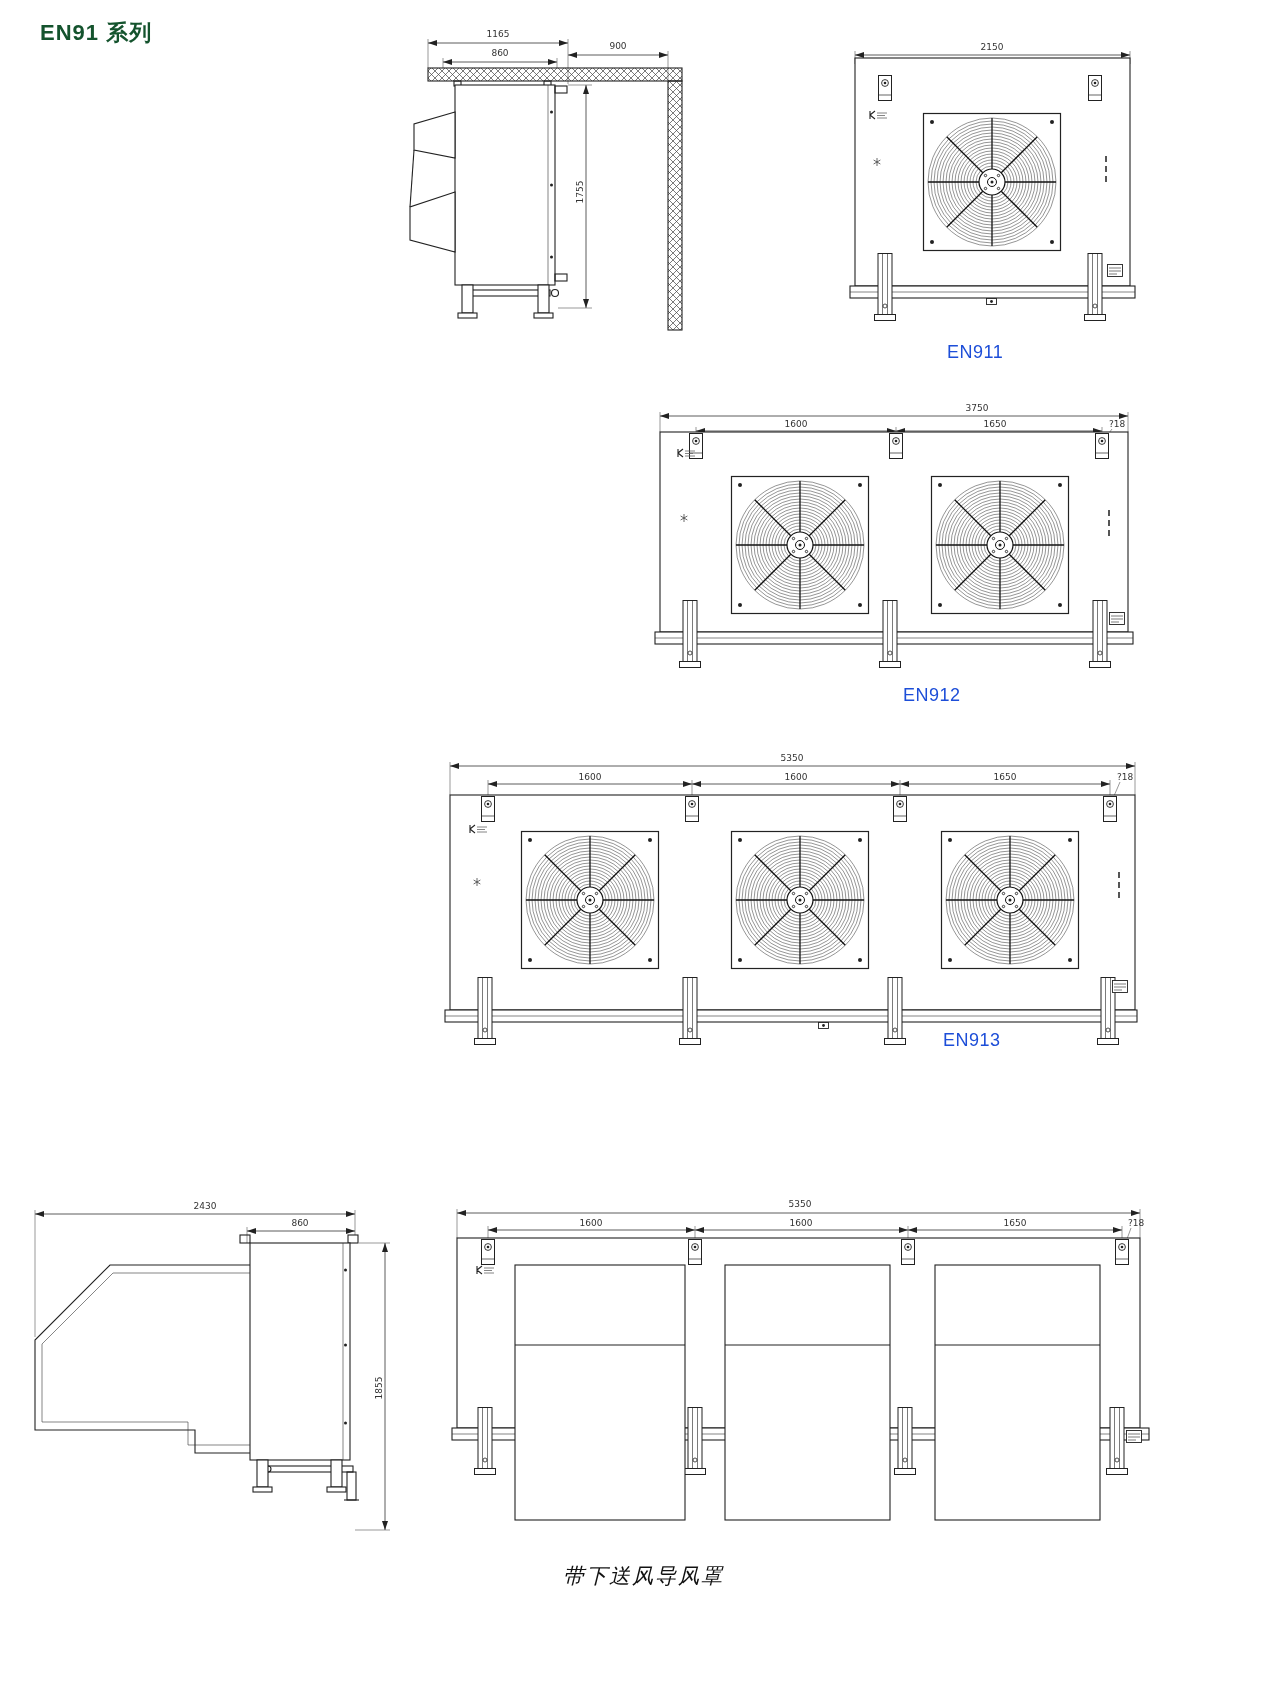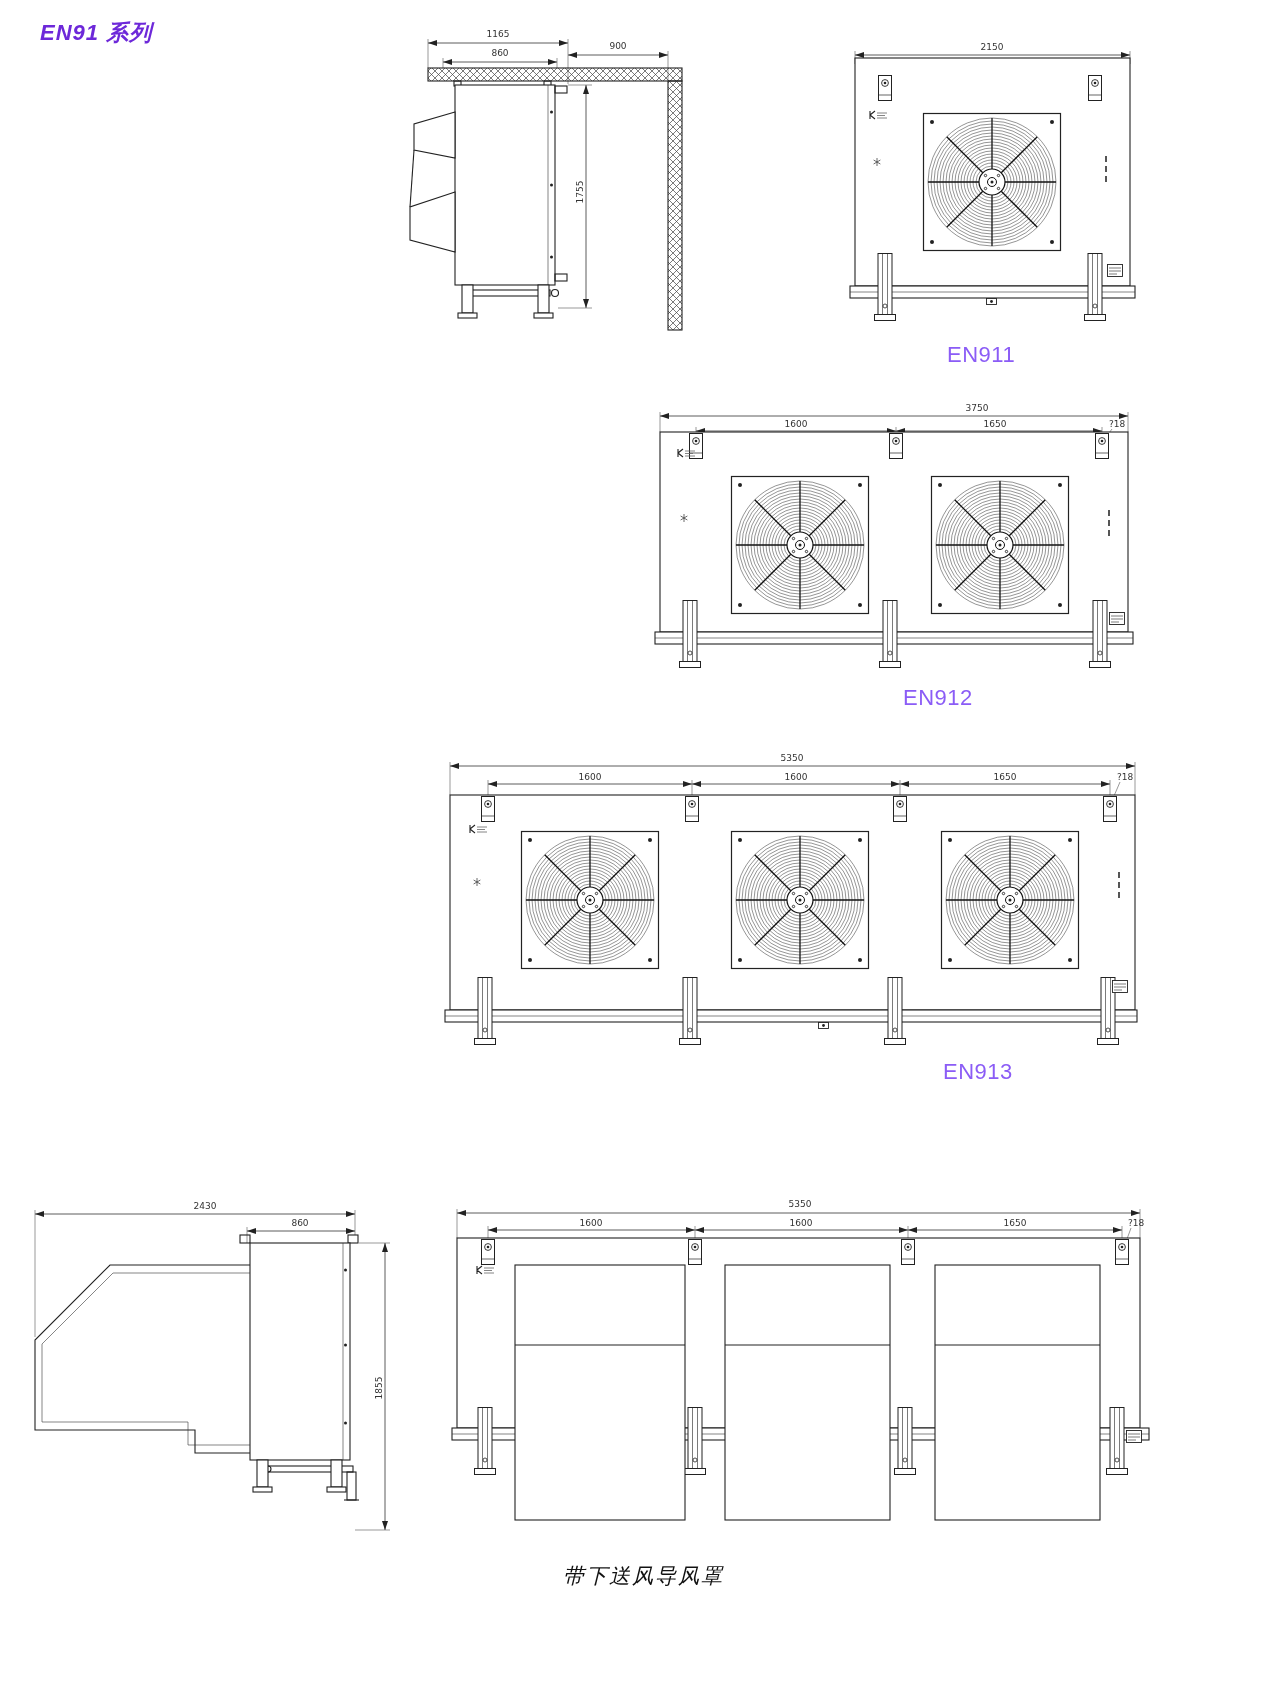--- a/index.html
+++ b/index.html
@@ -1,21 +1,21 @@
 <!DOCTYPE html>
 <html><head>
 <meta charset="utf-8">
 <style>
   * { box-sizing: border-box; }
   html,body { margin:0; padding:0; background:#fff; }
   body { font-family:"Liberation Sans", sans-serif; }
   .page { position:relative; width:1288px; height:1699px; background:#ffffff; overflow:hidden; }
   .abs { position:absolute; }
-  .title { font-size:22px; font-weight:600; color:#6d28d9; letter-spacing:1px;font-style:italic; }
-  .model-label { font-size:22px; color:#8b5cf6; letter-spacing:0.5px; }
+  .title { font-size:22px; font-weight:600; color:#14532d; letter-spacing:1px; }
+  .model-label { font-size:18px; color:#1d4ed8; letter-spacing:0.5px; }
   .caption { font-size:21px; color:#111; letter-spacing:2px;font-style:italic; }
   svg { overflow:visible; }
   svg text.dim { font-family:"DejaVu Sans", sans-serif; font-size:9px; fill:#333; text-anchor:middle; }
   svg text.dim-s { text-anchor:start; }
   .ln   { fill:none; stroke:#222; stroke-width:1.1; }
   .thin { fill:none; stroke:#333; stroke-width:0.6; }
   .dimln{ fill:none; stroke:#333; stroke-width:0.8; }
   .ext  { fill:none; stroke:#555; stroke-width:0.6; }
   .white{ fill:#fff; stroke:#222; stroke-width:1.1; }
   .scr  { fill:#222; stroke:none; }
@@ -261,21 +261,21 @@
     <use href="#vtext" x="676" y="122" width="6" height="28"></use>
     <rect class="white" x="5" y="260" width="692" height="12"></rect>
     <line class="thin" x1="5" y1="266" x2="697" y2="266"></line>
     <use href="#drain" x="378" y="272" width="11" height="7"></use>
     <use href="#leg" x="34" y="227" width="22" height="68"></use>
     <use href="#leg" x="239" y="227" width="22" height="68"></use>
     <use href="#leg" x="444" y="227" width="22" height="68"></use>
     <use href="#leg" x="657" y="227" width="22" height="68"></use>
     <use href="#tagbox" x="672" y="230" width="16" height="13"></use>
   </svg>
-  <div class="abs model-label" style="left:943px;top:1059px">EN913</div>
+  <div class="abs model-label" style="left:943px;top:1030px">EN913</div>
 
   <svg class="abs" style="left:25px;top:1195px" width="380" height="365" viewBox="0 0 380 365">
     <g>
       <text class="dim" x="180" y="14">2430</text>
       <line class="dimln" x1="10" y1="19" x2="330" y2="19" marker-start="url(#ah)" marker-end="url(#ah)"></line>
       <line class="ext" x1="10" y1="15" x2="10" y2="142"></line>
       <line class="ext" x1="330" y1="15" x2="330" y2="40"></line>
       <text class="dim" x="275" y="31">860</text>
       <line class="dimln" x1="222" y1="36" x2="330" y2="36" marker-start="url(#ah)" marker-end="url(#ah)"></line>
       <line class="ext" x1="222" y1="32" x2="222" y2="48"></line>

